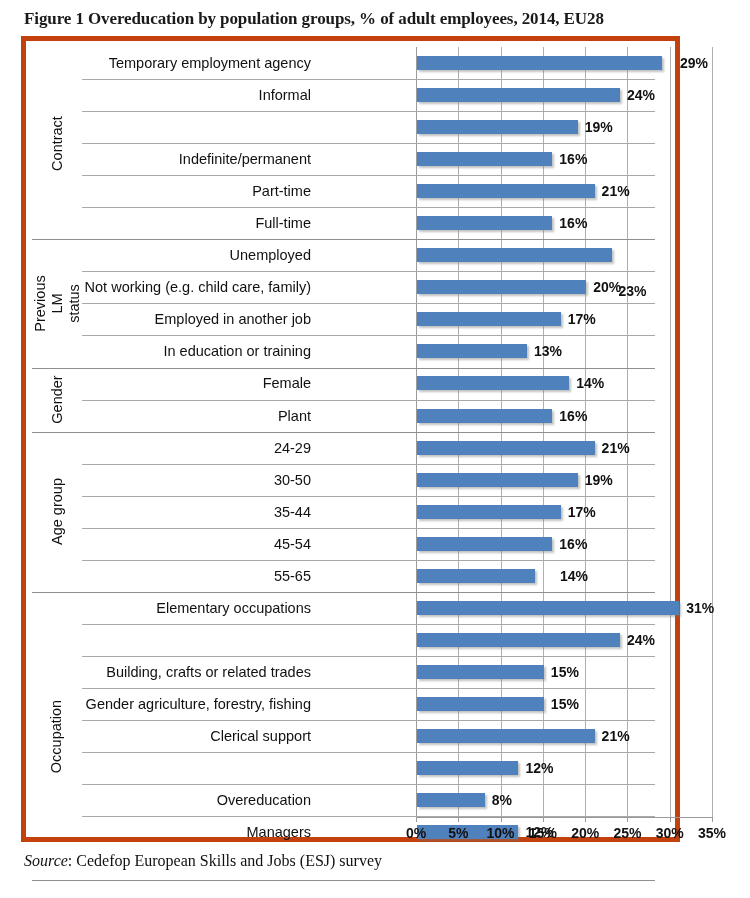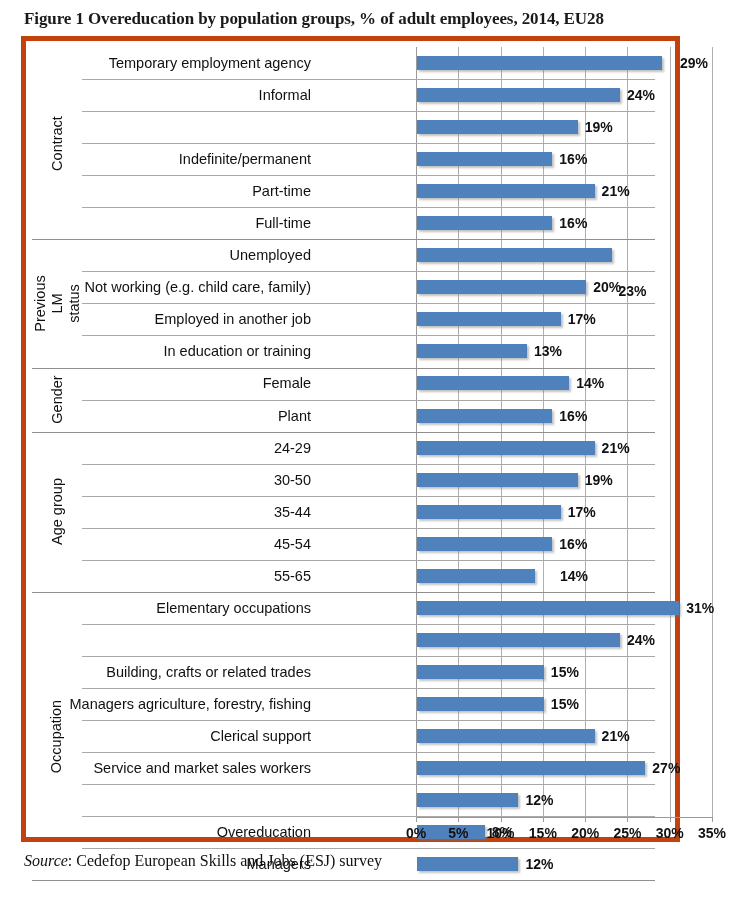--- a/index.html
+++ b/index.html
@@ -389,40 +389,32 @@
         <div class="row">
           <div class="row-sep"></div>
           <div class="cat-label">Building, crafts or related trades</div>
           <div class="bar-track">
             <div class="bar" style="width: 126.857px;"></div>
             <div class="bar-value" style="left: 133.857px;">15%</div>
           </div>
         </div>
         <div class="row">
           <div class="row-sep"></div>
-          <div class="cat-label">Managers agriculture, forestry, fishing</div>
+          <div class="cat-label">Gender agriculture, forestry, fishing</div>
           <div class="bar-track">
             <div class="bar" style="width: 126.857px;"></div>
             <div class="bar-value" style="left: 133.857px;">15%</div>
           </div>
         </div>
         <div class="row">
           <div class="row-sep"></div>
           <div class="cat-label">Clerical support</div>
           <div class="bar-track">
             <div class="bar" style="width: 177.6px;"></div>
             <div class="bar-value" style="left: 184.6px;">21%</div>
-          </div>
-        </div>
-        <div class="row">
-          <div class="row-sep"></div>
-          <div class="cat-label">Service and market sales workers</div>
-          <div class="bar-track">
-            <div class="bar" style="width: 228.343px;"></div>
-            <div class="bar-value" style="left: 235.343px;">27%</div>
           </div>
         </div>
         <div class="row">
           <div class="row-sep"></div>
           <div class="bar-track">
             <div class="bar" style="width: 101.486px;"></div>
             <div class="bar-value" style="left: 108.486px;">12%</div>
           </div>
         </div>
         <div class="row">

